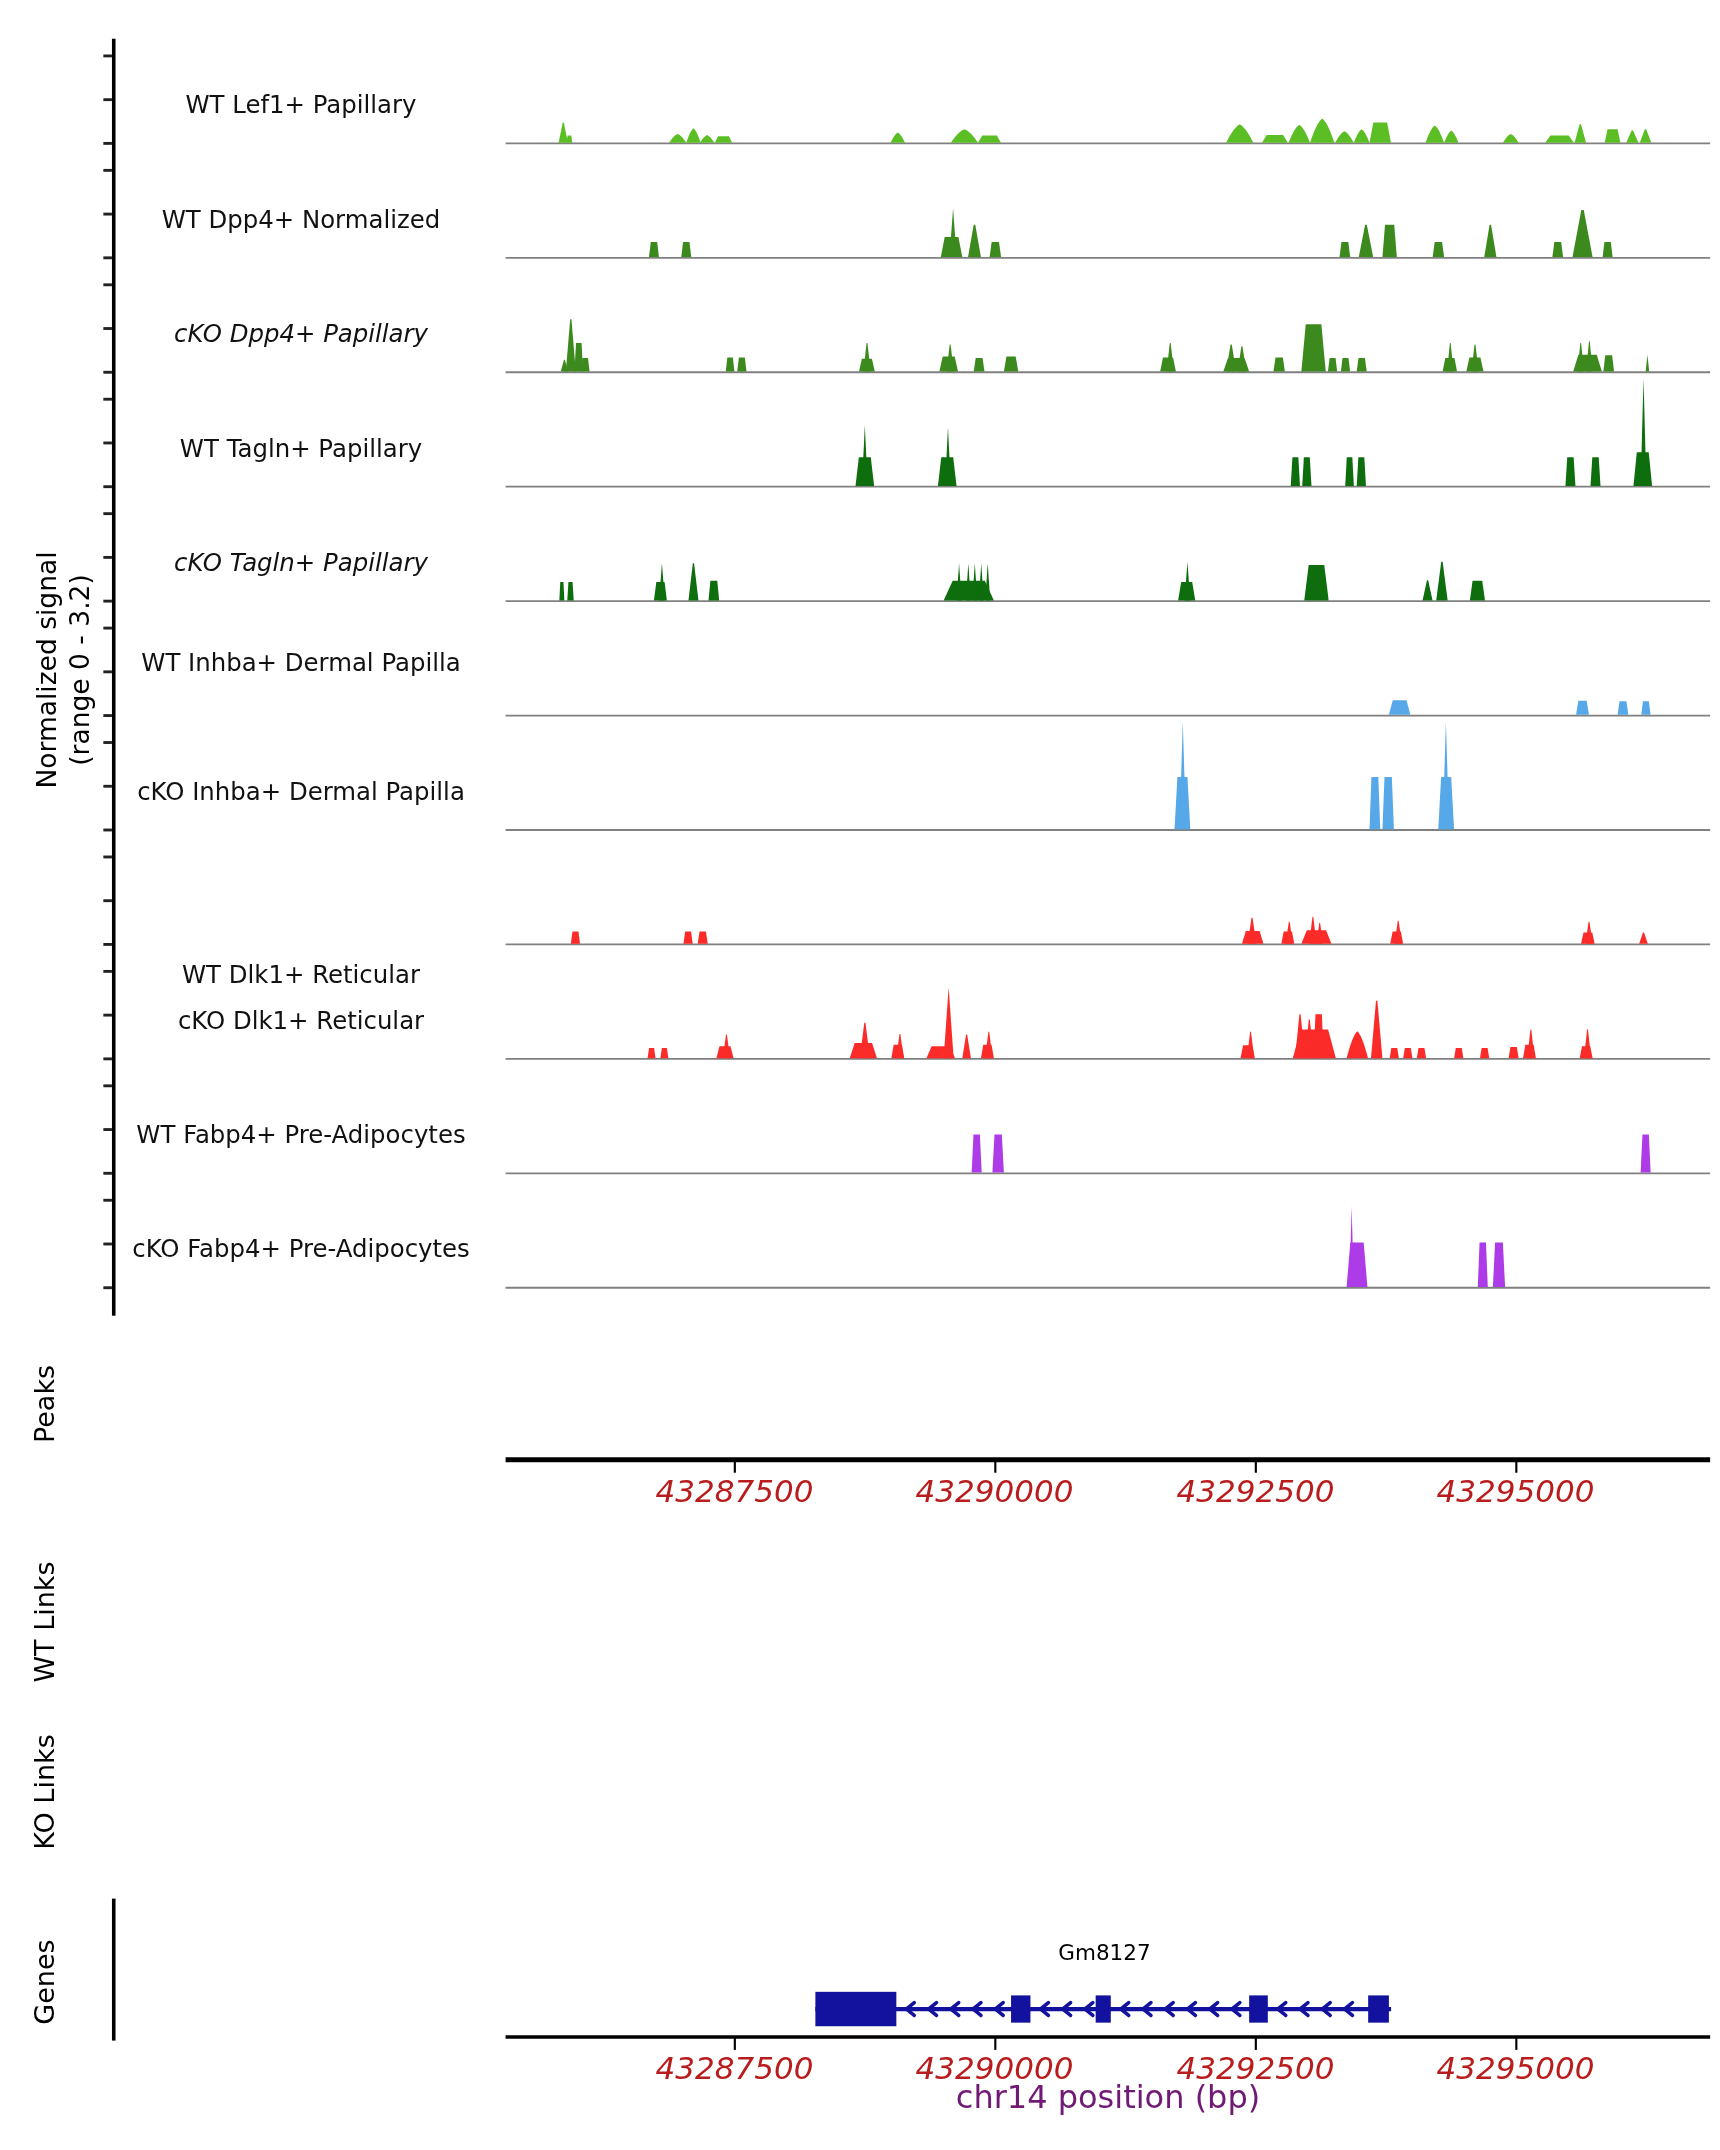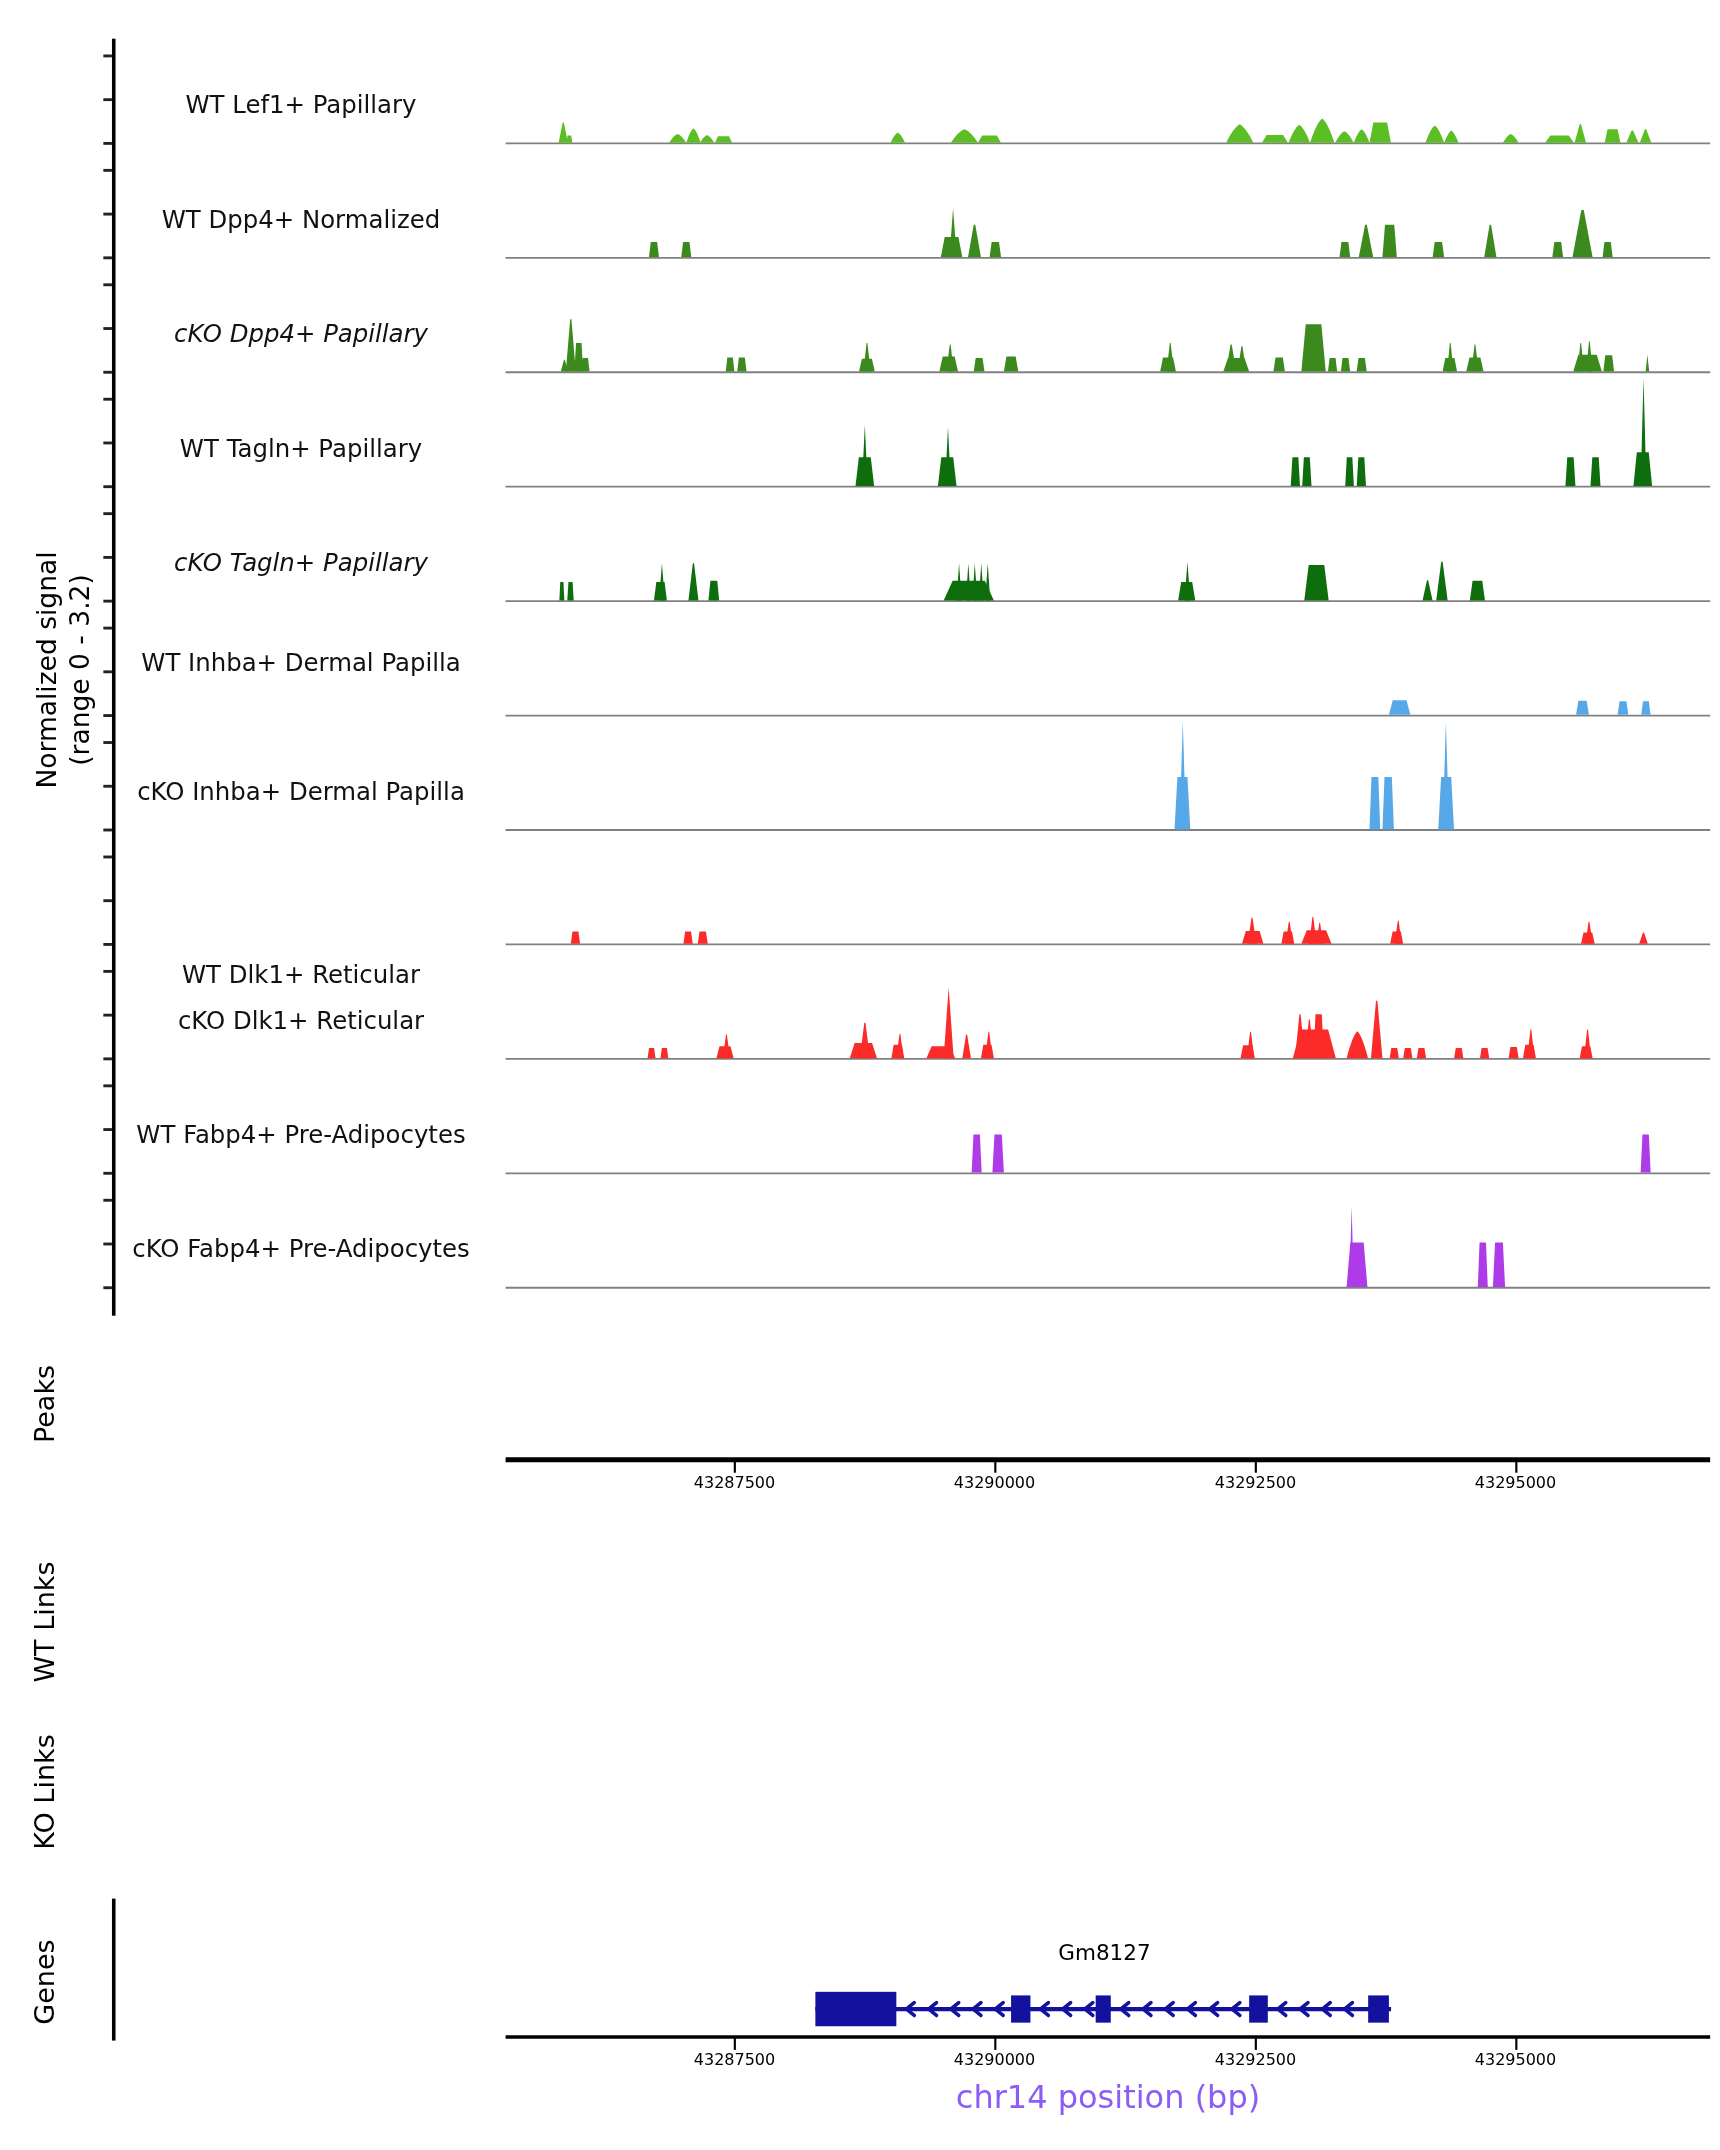--- a/index.html
+++ b/index.html
@@ -1,22 +1,22 @@
 <!DOCTYPE html>
 <html style="font-size:11.5px"><head>
 <meta charset="utf-8">
 <style>
   html,body{margin:0;padding:0;background:#ffffff;}
   body{width:1721px;height:2151px;position:relative;font-family:"DejaVu Sans","Liberation Sans",sans-serif;overflow:hidden;}
   .rot{position:absolute;text-align:center;transform:rotate(-90deg);color:#000;}
   .section-label{font-size:27px;width:287px;height:32px;line-height:32px;}
   #y-axis-label{font-size:26.5px;line-height:33px;width:1004px;height:66px;}
   .track-label{position:absolute;left:93px;width:416px;text-align:center;font-size:24.4px;height:29px;line-height:29px;color:#111;white-space:nowrap;}
-  .tick-label{position:absolute;width:229px;text-align:center;font-size:16px;color:#000000;white-space:nowrap;}
-  #x-axis-title{position:absolute;width:574px;text-align:center;font-size:32px;color:#8b5cf6;}
+  .tick-label{position:absolute;width:229px;text-align:center;font-size:31px;color:#b91c1c;white-space:nowrap;font-style:italic;}
+  #x-axis-title{position:absolute;width:574px;text-align:center;font-size:32px;color:#701a75;}
   #gene-name-label{position:absolute;width:287px;text-align:center;font-size:21.5px;color:#000;}
   svg{position:absolute;left:0;top:0;}
 </style>
 </head>
 <body>
 
 <div id="y-axis-label" class="rot" style="left:-439px;top:637px;">
   <span>Normalized signal</span><br>
   <span>(range 0 - 3.2)</span>
 </div>

